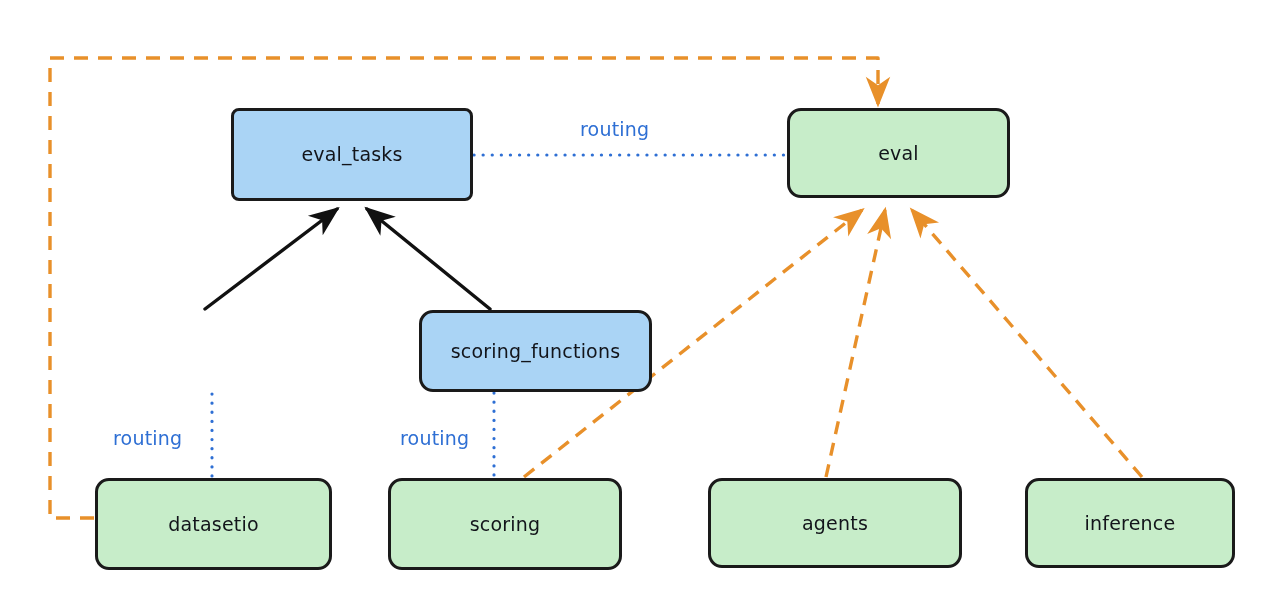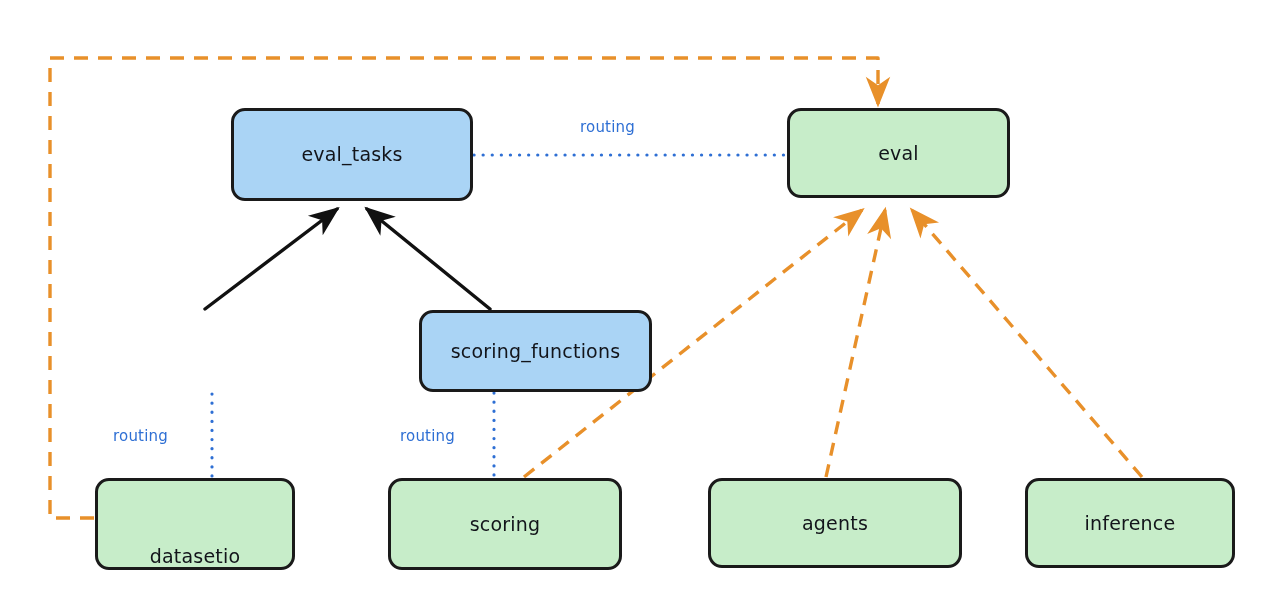--- a/index.html
+++ b/index.html
@@ -46,21 +46,21 @@
     font-weight: 400;
     color: #12141a;
     letter-spacing: 0.2px;
     line-height: 1.1;
     padding: 0 10px;
     white-space: nowrap;
   }
   .edge-label {
     position: absolute;
     font-family: "DejaVu Sans", sans-serif;
-    font-size: 15px;
+    font-size: 19px;
     color: #2e6fd4;
     white-space: nowrap;
     letter-spacing: 0.2px;
   }
 </style>
 </head>
 <body>
 
 <div id="canvas">
 
@@ -86,34 +86,34 @@
 
     <path d="M 524,477 L 862,210" fill="none" stroke="#e8902a" stroke-width="3.4" stroke-linecap="butt" stroke-dasharray="13 9" marker-end="url(#arrow-orange)"></path>
 
     <path d="M 826,477 L 885,210" fill="none" stroke="#e8902a" stroke-width="3.4" stroke-linecap="butt" stroke-dasharray="13 9" marker-end="url(#arrow-orange)"></path>
 
     <path d="M 1142,477 L 912,210" fill="none" stroke="#e8902a" stroke-width="3.4" stroke-linecap="butt" stroke-dasharray="13 9" marker-end="url(#arrow-orange)"></path>
 
     <path d="M 94,518 L 50,518 L 50,58 L 878,58 L 878,104" fill="none" stroke="#e8902a" stroke-width="3.4" stroke-linecap="butt" stroke-linejoin="round" stroke-dasharray="14 10" marker-end="url(#arrow-orange)"></path>
   </svg>
 
-  <div class="node blue" style="left:231px; top:108px; width:242px; height:93px;">
+  <div class="node blue" style="left:231px; top:108px; width:242px; height:93px;border-radius:8px;">
     <span class="node-label">eval_tasks</span>
   </div>
 
   <div class="node green" style="left:787px; top:108px; width:223px; height:90px;">
     <span class="node-label">eval</span>
   </div>
 
 
   <div class="node blue" style="left:378px; top:310px; width:233px; height:82px;margin-left:41px;">
     <span class="node-label">scoring_functions</span>
   </div>
 
-  <div class="node green" style="left:95px; top:478px; width:200px; height:92px;align-items:flex-end;">
+  <div class="node green" style="left:95px; top:478px; width:237px; height:92px;">
     <span class="node-label">datasetio</span>
   </div>
 
   <div class="node green" style="left:388px; top:478px; width:234px; height:92px;justify-content:center;">
     <span class="node-label">scoring</span>
   </div>
 
   <div class="node green" style="left:708px; top:478px; width:254px; height:90px;">
     <span class="node-label">agents</span>
   </div>

